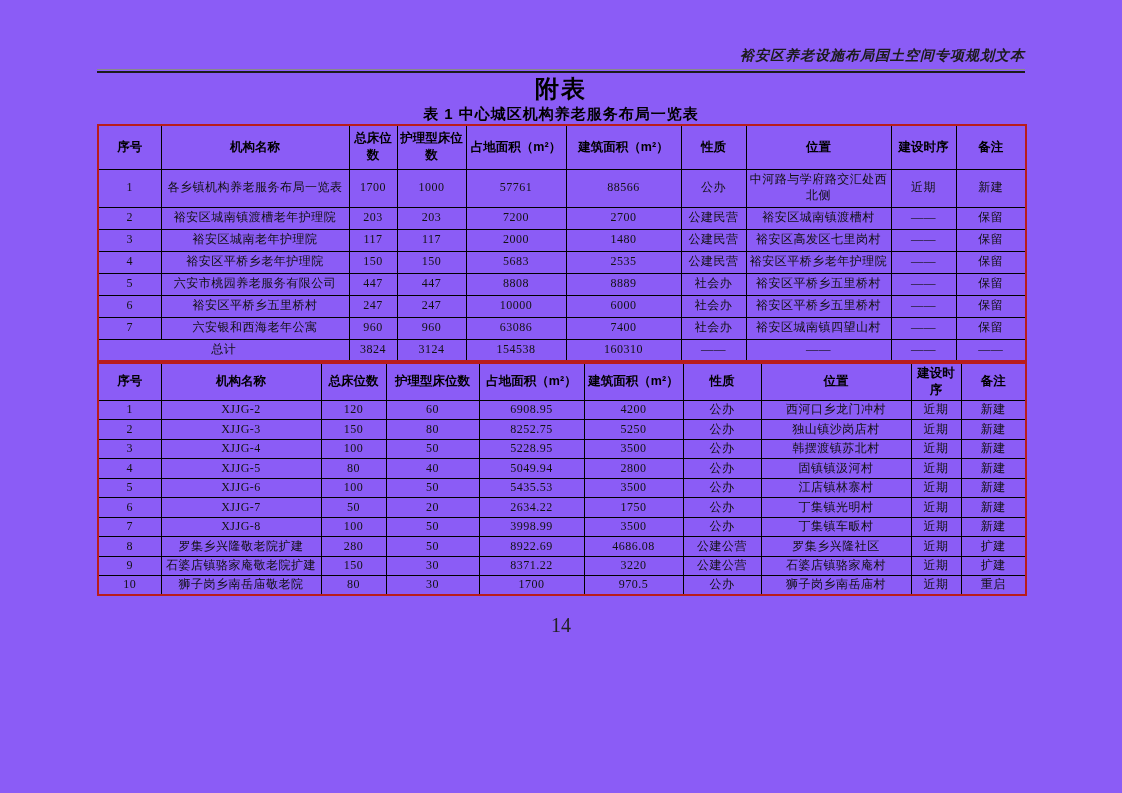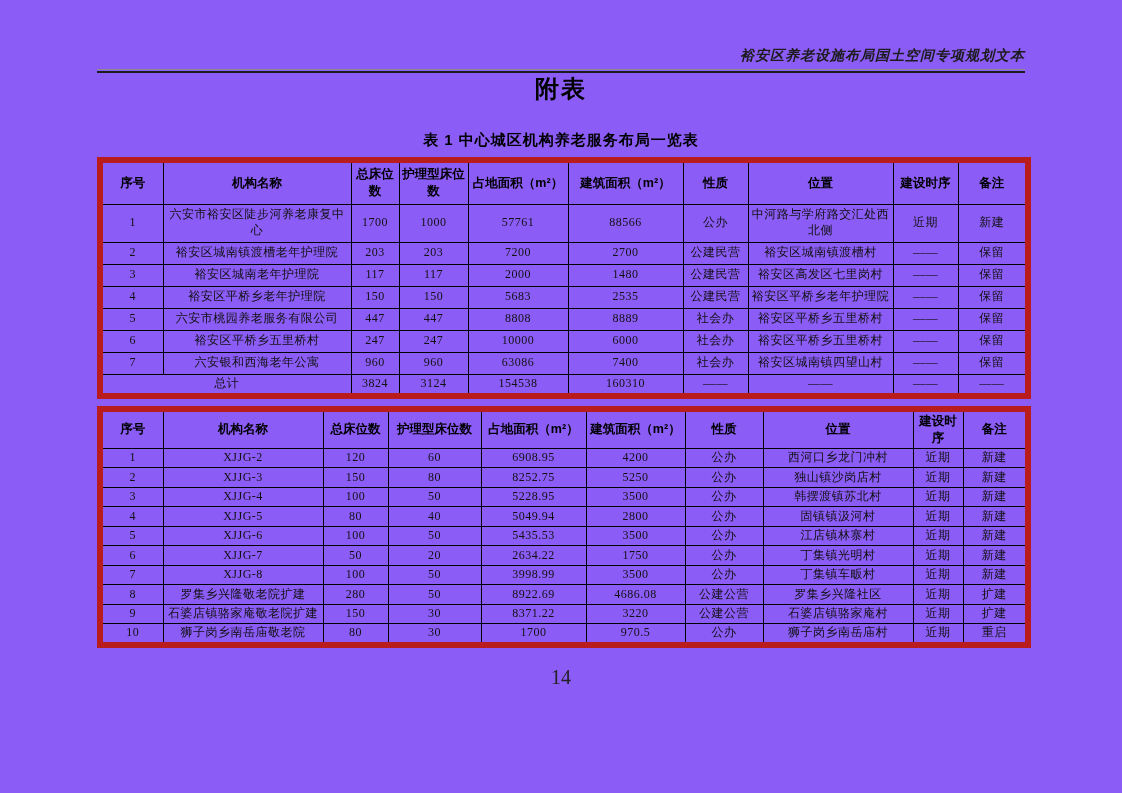--- a/index.html
+++ b/index.html
@@ -42,28 +42,27 @@
     color:#000;
   }
   .tbl-caption{
     text-align:center;
     font-family:"Liberation Sans",sans-serif;
     font-weight:bold;
     font-size:15px;
     letter-spacing:1px;
     color:#000;
   }
-  .cap-1{margin-top:26px;}
+  .cap-1{}
   .cap-2{margin-top:24px;}
   table{
     border-collapse:collapse;
     table-layout:fixed;
     width:928px;
-    margin-top:7px;
-    border:6px solid #b91c1c;
+    border:2px solid #b91c1c;
   }
   th,td{
     border:1px solid #000;
     text-align:center;
     vertical-align:middle;
     padding:1px 2px;
     overflow:hidden;
   }
   th{
     font-family:"Liberation Sans",sans-serif;
@@ -131,21 +130,21 @@
           <th>建筑面积（m²）</th>
           <th>性质</th>
           <th>位置</th>
           <th>建设时序</th>
           <th>备注</th>
         </tr>
     </thead>
     <tbody>
         <tr>
           <td>1</td>
-          <td>六安市裕安区陡步河养老康复中心</td>
+          <td>各乡镇机构养老服务布局一览表</td>
           <td>1700</td>
           <td>1000</td>
           <td>57761</td>
           <td>88566</td>
           <td>公办</td>
           <td>中河路与学府路交汇处西北侧</td>
           <td>近期</td>
           <td>新建</td>
         </tr>
         <tr>

